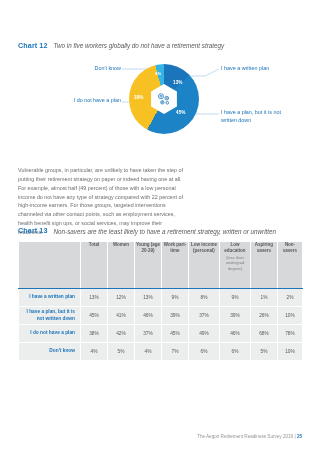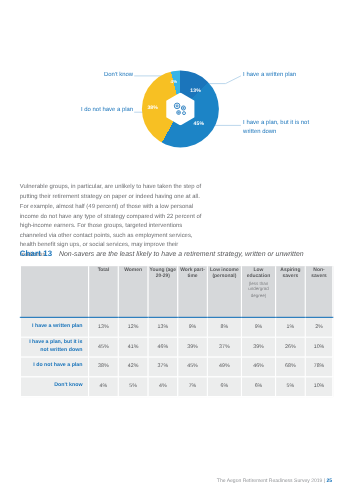--- a/index.html
+++ b/index.html
@@ -202,20 +202,24 @@
     color: #939598;
     white-space: nowrap;
   }
   .footer .pg { color: #1b75bb; font-weight: bold; }
 </style>
 </head>
 <body>
 
 <div class="page">
 
+  <div class="chart12-head">
+    <span class="chart-no">Chart 12</span>
+    <span class="chart-caption">Two in five workers globally do not have a retirement strategy</span>
+  </div>
 
   <div class="figure">
 
     <svg class="lead" style="left:0;top:0;width:320px;height:105px;" viewBox="0 0 320 105">
       <path d="M122 13 L160 13 L160 22"></path>
       <path d="M122 46 L140 46"></path>
       <path d="M185 20 L205 20 L219 13"></path>
       <path d="M190 58 L219 58"></path>
     </svg>
 

